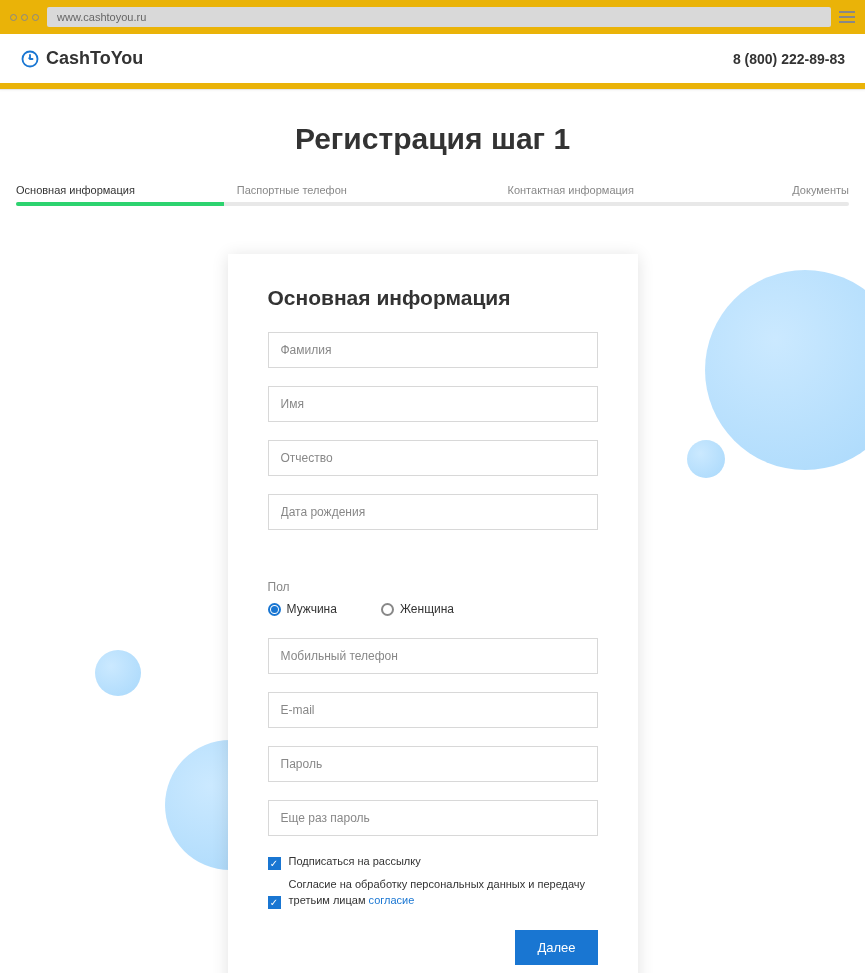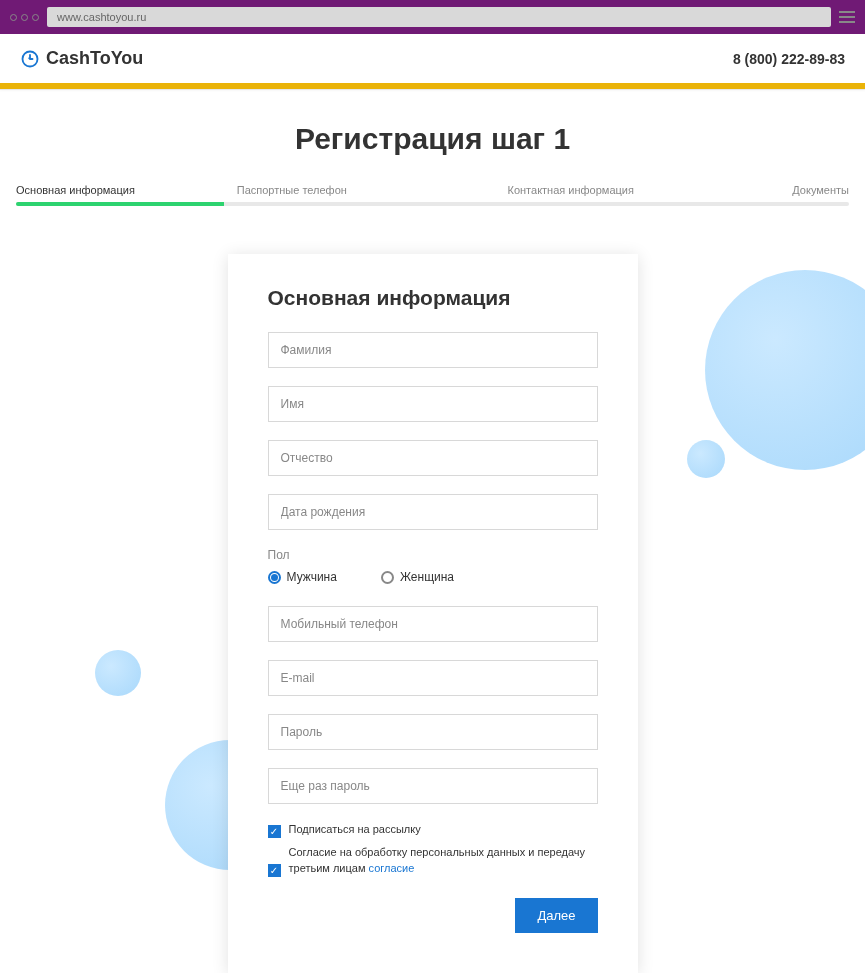--- a/index.html
+++ b/index.html
@@ -1,18 +1,18 @@
 <!DOCTYPE html>
 <html><head>
 <meta charset="utf-8">
 <style>
 * { box-sizing: border-box; margin: 0; padding: 0; }
 body { font-family: -apple-system, BlinkMacSystemFont, "Segoe UI", Arial, sans-serif; background: #fff; width: 865px; height: 973px; overflow: hidden; position: relative; }
 
-.browser-bar { background: #701a75; height: 34px; display: flex; align-items: center; padding: 0 10px; gap: 8px; }
+.browser-bar { background: #eab308; height: 34px; display: flex; align-items: center; padding: 0 10px; gap: 8px; }
 .dots { display: flex; gap: 4px; }
 .dot { width: 7px; height: 7px; border: 1px solid #888; border-radius: 50%; }
 .url-bar { flex: 1; background: #d9d9d9; height: 20px; border-radius: 2px; padding: 0 10px; font-size: 11px; color: #666; display: flex; align-items: center; }
 .hamburger { width: 16px; display: flex; flex-direction: column; gap: 3px; cursor: pointer; }
 .hamburger span { height: 2px; background: #888; }
 
 .header { display: flex; justify-content: space-between; align-items: center; padding: 14px 20px; border-bottom: 6px solid #eab308; }
 .logo-wrap { display: flex; align-items: center; gap: 6px; }
 .logo-icon { width: 20px; height: 20px; }
 .logo-text { font-size: 18px; font-weight: 700; color: #333; }
@@ -37,21 +37,21 @@
 .c1 { width: 200px; height: 200px; right: -40px; top: 270px; }
 .c2 { width: 38px; height: 38px; right: 140px; top: 440px; }
 .c3 { width: 46px; height: 46px; left: 95px; top: 650px; }
 .c4 { width: 130px; height: 130px; left: 165px; top: 740px; }
 
 .card { position: relative; z-index: 1; width: 410px; margin: 48px auto 0; background: #fff; box-shadow: 0 2px 16px rgba(0,0,0,0.12); padding: 32px 40px 40px; }
 .card-title { font-size: 21px; font-weight: 700; color: #333; margin-bottom: 22px; }
 .field { width: 100%; height: 36px; border: 1px solid #d8d8d8; padding: 0 12px; font-size: 12px; color: #333; margin-bottom: 18px; outline: none; }
 .field::placeholder { color: #888; }
 
-.label-small { font-size: 12px; color: #888; margin-bottom: 8px; }
+.label-small { font-size: 12px; color: #888; margin-bottom: 8px; margin-top: 32px; }
 .radio-row { display: flex; gap: 44px; margin-bottom: 22px; }
 .radio-item { display: flex; align-items: center; gap: 6px; font-size: 12px; color: #333; cursor: pointer; }
 .radio-outer { width: 13px; height: 13px; border: 2px solid #1976d2; border-radius: 50%; display: flex; align-items: center; justify-content: center; }
 .radio-outer.unchecked { border-color: #888; }
 .radio-inner { width: 7px; height: 7px; background: #1976d2; border-radius: 50%; }
 
 .check-row { display: flex; align-items: flex-end; gap: 8px; font-size: 11px; color: #333; margin-bottom: 8px; }
 .check-row .box { width: 13px; height: 13px; background: #1976d2; flex-shrink: 0; display: flex; align-items: center; justify-content: center; position: relative; top: 1px; }
 .check-row .box::after { content: "✓"; color: #fff; font-size: 10px; line-height: 1; }
 .check-text { line-height: 1.4; }

